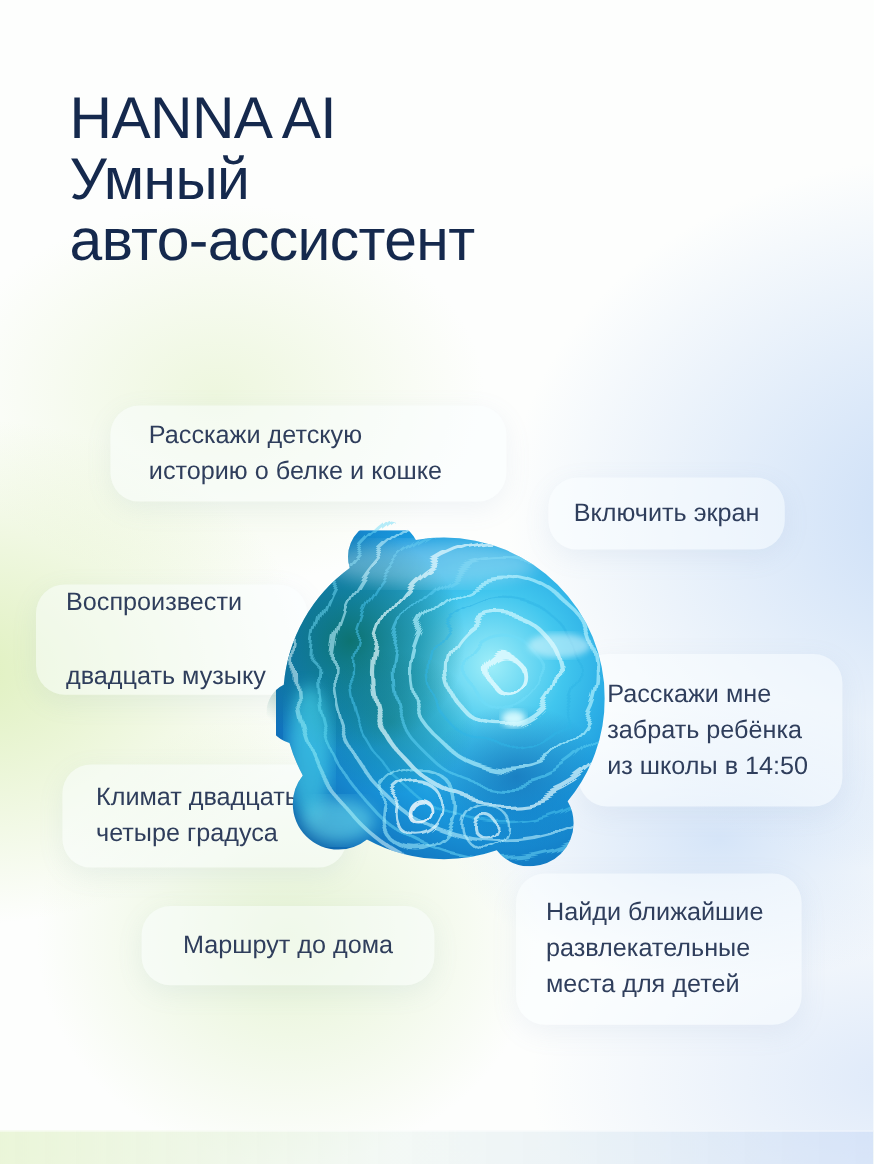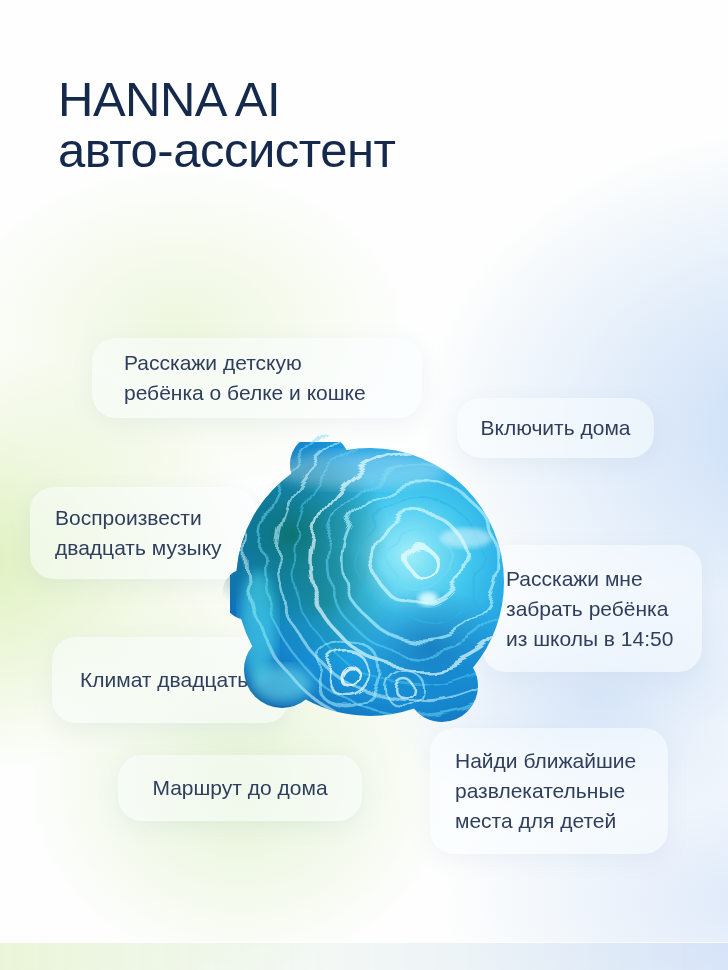--- a/index.html
+++ b/index.html
@@ -53,66 +53,68 @@
     display: flex;
     flex-direction: column;
     justify-content: center;
     box-sizing: border-box;
   }
   .bubble .line { display: block; white-space: nowrap; }
   .bubble.centered { align-items: center; text-align: center; }
 
   .b-tell-story  { left: 92px;  top: 338px; width: 330px; height: 80px;  padding-left: 32px; }
   .b-screen-on   { left: 457px; top: 398px; width: 197px; height: 60px; }
-  .b-play-music  { left: 30px;  top: 487px; width: 226px; height: 92px;  padding-left: 25px; }
+  .b-play-music  { left: 30px;  top: 487px; width: 226px; height: 92px;  padding-left: 25px; justify-content: space-between; }
   .b-reminder    { left: 482px; top: 545px; width: 220px; height: 127px; padding-left: 24px; }
   .b-climate     { left: 52px;  top: 637px; width: 237px; height: 86px;  padding-left: 28px; }
   .b-route-home  { left: 118px; top: 755px; width: 244px; height: 66px; }
   .b-find-places { left: 430px; top: 728px; width: 238px; height: 126px; padding-left: 25px; justify-content: center; }
 
   .orb {
     position: absolute;
     left: 230px; top: 442px;
     width: 280px; height: 280px;
     z-index: 5;
   }
   .orb svg { display: block; overflow: visible; }
 </style>
 </head>
 <body>
 
 <div class="poster">
 
   <div class="title">
     <span class="line">HANNA AI</span>
+    <span class="line">Умный</span>
     <span class="line">авто-ассистент</span>
   </div>
 
   <div class="bubble b-tell-story">
     <span class="line">Расскажи детскую</span>
-    <span class="line">ребёнка о белке и кошке</span>
+    <span class="line">историю о белке и кошке</span>
   </div>
 
   <div class="bubble b-screen-on centered">
-    <span class="line">Включить дома</span>
+    <span class="line">Включить экран</span>
   </div>
 
   <div class="bubble b-play-music">
     <span class="line">Воспроизвести</span>
     <span class="line">двадцать музыку</span>
   </div>
 
   <div class="bubble b-reminder">
     <span class="line">Расскажи мне</span>
     <span class="line">забрать ребёнка</span>
     <span class="line">из школы в 14:50</span>
   </div>
 
   <div class="bubble b-climate">
     <span class="line">Климат двадцать</span>
+    <span class="line">четыре градуса</span>
   </div>
 
   <div class="bubble b-route-home centered">
     <span class="line">Маршрут до дома</span>
   </div>
 
   <div class="bubble b-find-places">
     <span class="line">Найди ближайшие</span>
     <span class="line">развлекательные</span>
     <span class="line">места для детей</span>

